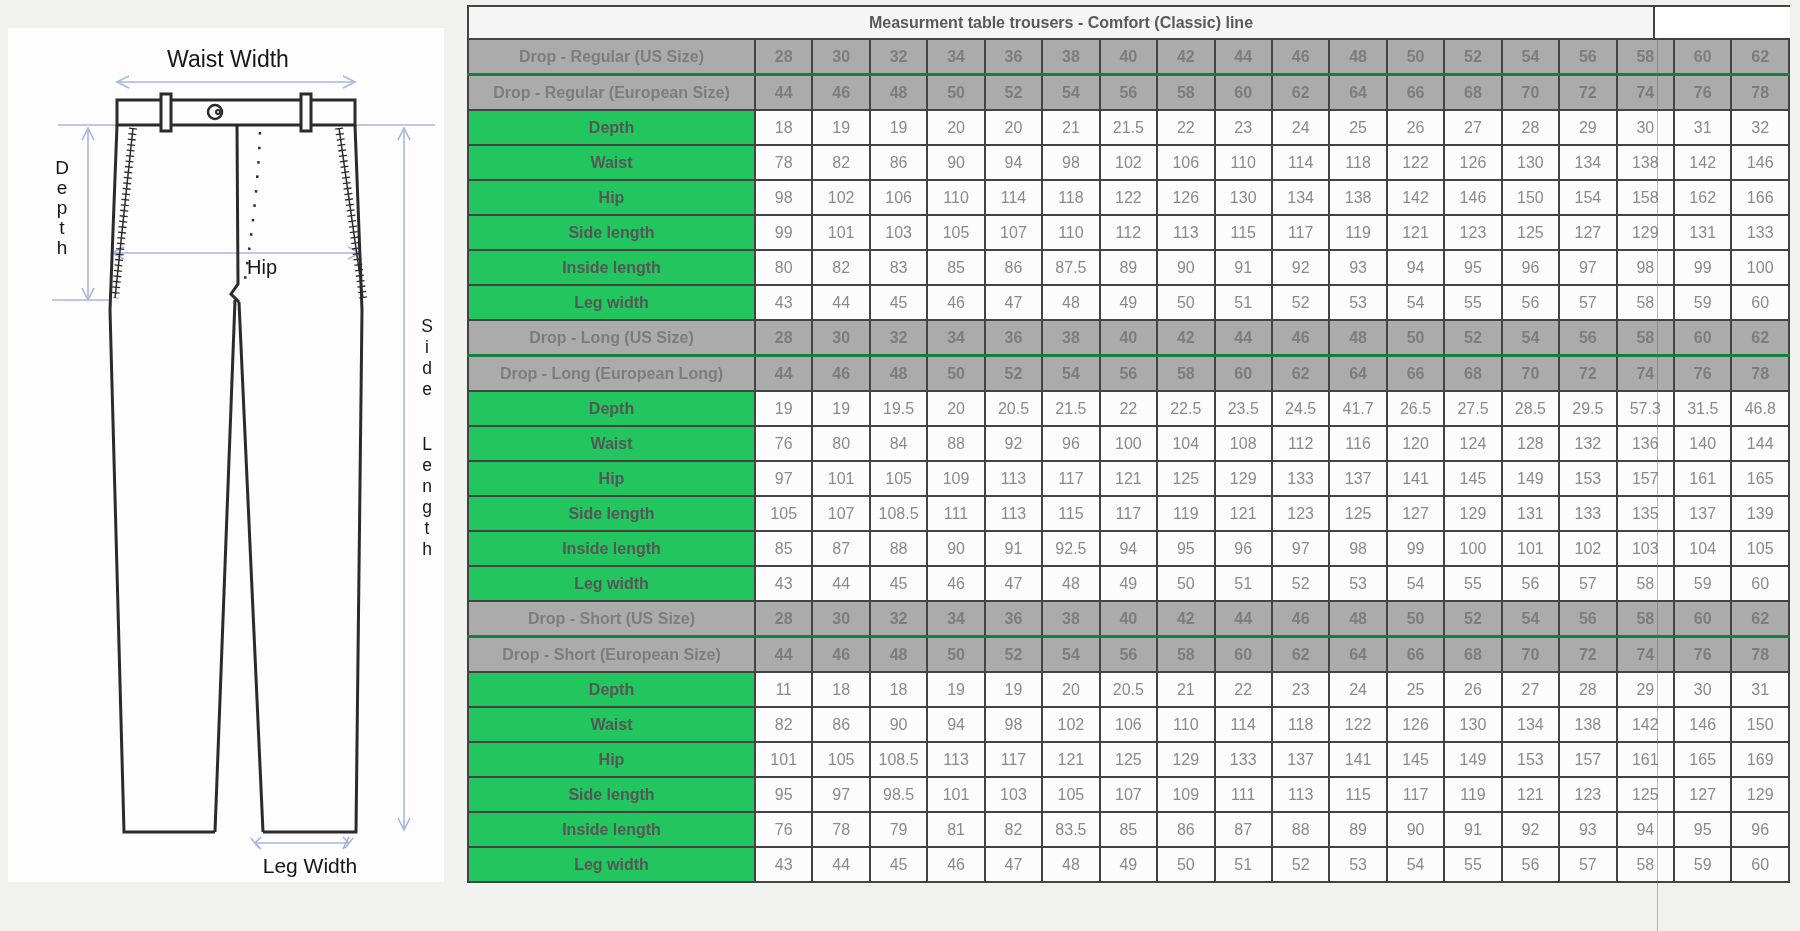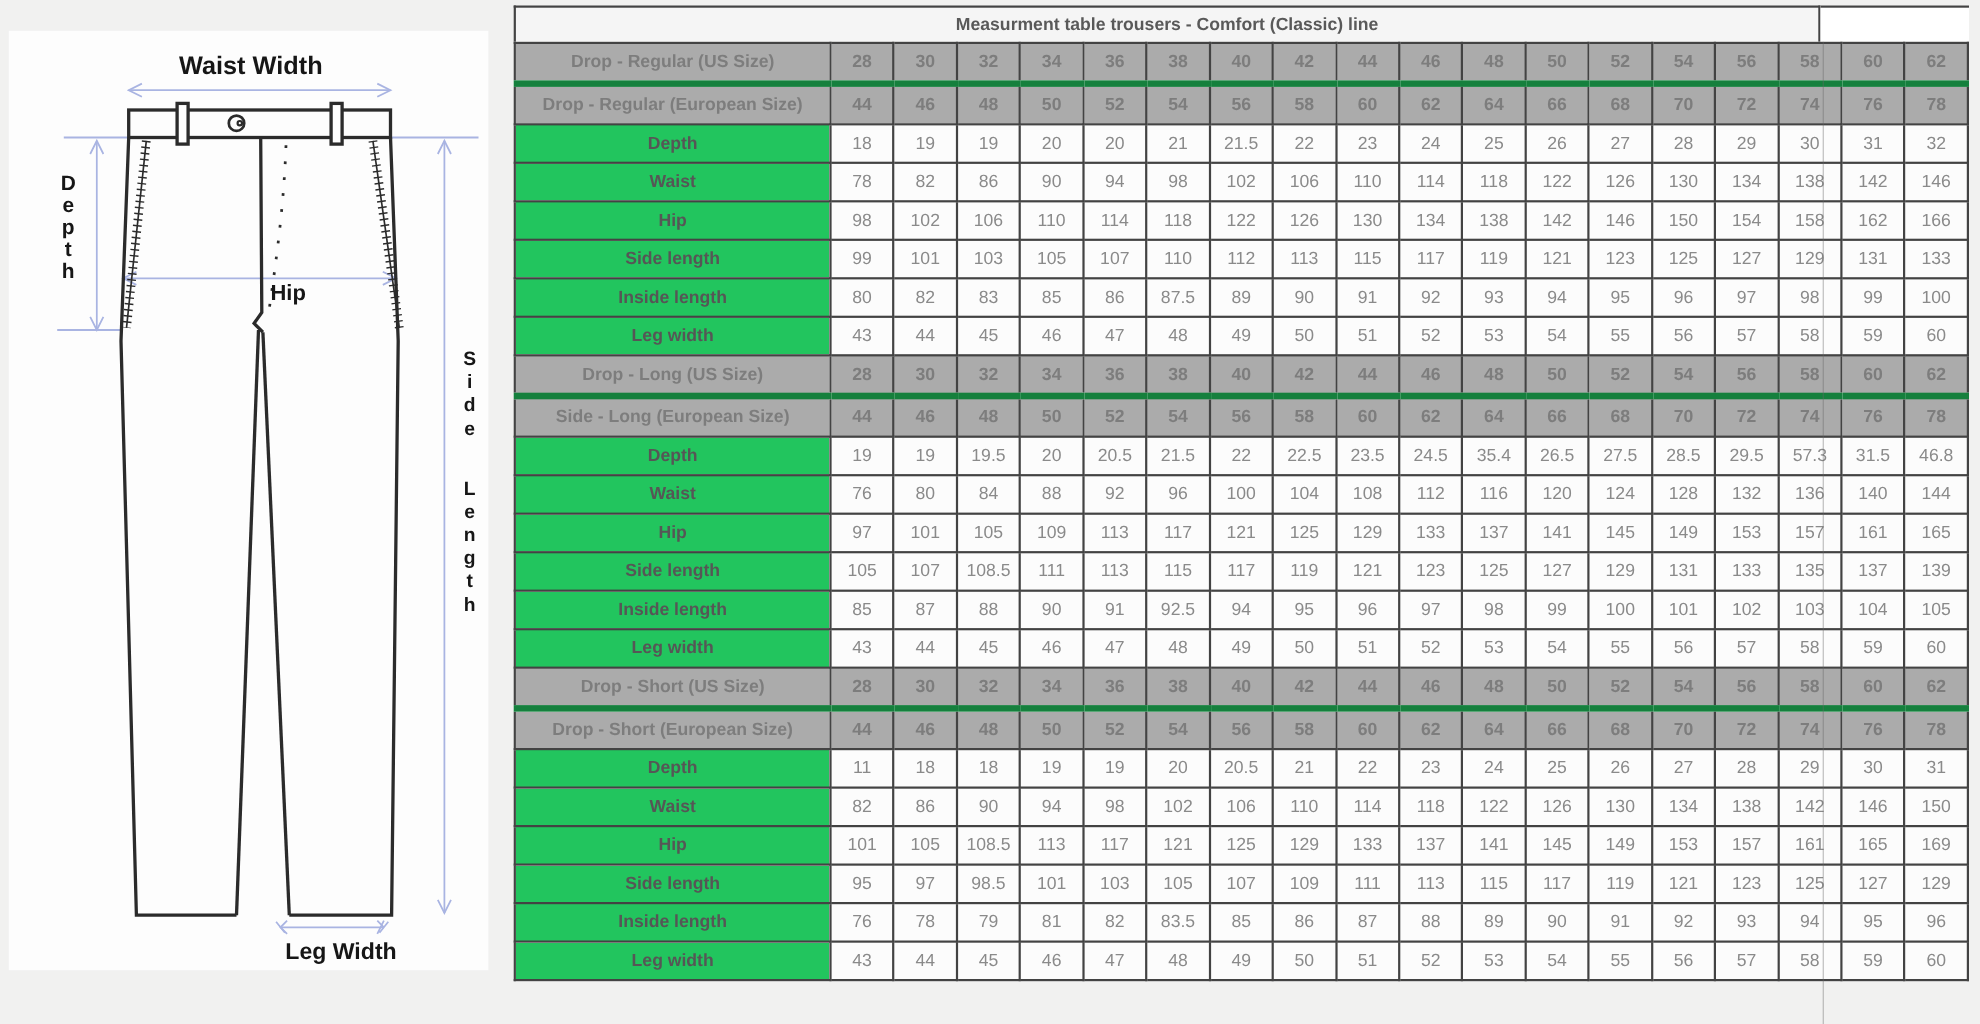--- a/index.html
+++ b/index.html
@@ -2,39 +2,39 @@
 <html><head>
 <meta charset="utf-8">
 <style>
   html,body{margin:0;padding:0;}
   body{font-family:"Liberation Sans",sans-serif;background:#e9e9e9;}
   #stage{position:relative;width:1800px;height:931px;background:#f1f1f0;overflow:hidden;}
 
   
   .diagram-card{position:absolute;left:8px;top:28px;width:436px;height:854px;background:#fdfdfd;}
   .diagram-card svg{position:absolute;left:0;top:0;}
-  .dim-label{position:absolute;color:#161616;font-weight:bold;white-space:nowrap;transform:translateX(-50%);}
+  .dim-label{position:absolute;color:#161616;font-weight:normal;white-space:nowrap;transform:translateX(-50%);}
   .vstack span{display:block;text-align:center;}
 
   
   .table-title{position:absolute;left:467px;top:5px;width:1188px;height:33px;background:#f5f5f5;
     border:2px solid #434343;border-bottom:none;box-sizing:border-box;
     display:flex;align-items:center;justify-content:center;
     font-size:16px;font-weight:bold;color:#595959;}
   .title-void{position:absolute;left:1655px;top:5px;width:135px;height:33px;background:#ffffff;
     border-top:2px solid #434343;box-sizing:border-box;}
   .table-wrap{position:absolute;left:467px;top:38px;width:1323px;border-radius:16px;}
   table.meas{border-collapse:collapse;table-layout:fixed;width:1323px;background:#fdfdfd;}
   table.meas td{border:2px solid #434343;height:33px;text-align:center;vertical-align:middle;
     padding:0;overflow:hidden;font-size:16px;}
   td.lbl{background:#22c55e;font-weight:bold;color:#565656;font-size:16.5px;}
   td.val{background:#fcfcfc;color:#8a8a8a;}
   tr.hdr td{background:#ababab;color:#7d7d7d;font-weight:bold;}
   tr.hdr-us td{border-bottom:1px solid #9a9a9a;}
-  tr.hdr-eu td{border-top:6px solid #15803d;}
+  tr.hdr-eu td{border-top:3px solid #15803d;}
 
   .seam-line{position:absolute;left:1657px;top:38px;width:1px;height:893px;
     background:rgba(105,105,105,.45);z-index:6;}
 </style>
 </head>
 <body>
 
 <div id="stage">
 
   <div class="diagram-card">
@@ -310,21 +310,21 @@
             <td class="">48</td>
             <td class="">50</td>
             <td class="">52</td>
             <td class="">54</td>
             <td class="">56</td>
             <td class="">58</td>
             <td class="">60</td>
             <td class="">62</td>
           </tr>
           <tr class="hdr hdr-eu">
-            <td class="lbl">Side - Long (European Size)</td>
+            <td class="lbl">Drop - Long (European Long)</td>
             <td class="">44</td>
             <td class="">46</td>
             <td class="">48</td>
             <td class="">50</td>
             <td class="">52</td>
             <td class="">54</td>
             <td class="">56</td>
             <td class="">58</td>
             <td class="">60</td>
             <td class="">62</td>
@@ -342,21 +342,21 @@
             <td class="val">19</td>
             <td class="val">19</td>
             <td class="val">19.5</td>
             <td class="val">20</td>
             <td class="val">20.5</td>
             <td class="val">21.5</td>
             <td class="val">22</td>
             <td class="val">22.5</td>
             <td class="val">23.5</td>
             <td class="val">24.5</td>
-            <td class="val">35.4</td>
+            <td class="val">41.7</td>
             <td class="val">26.5</td>
             <td class="val">27.5</td>
             <td class="val">28.5</td>
             <td class="val">29.5</td>
             <td class="val">57.3</td>
             <td class="val">31.5</td>
             <td class="val">46.8</td>
           </tr>
           <tr>
             <td class="lbl">Waist</td>

